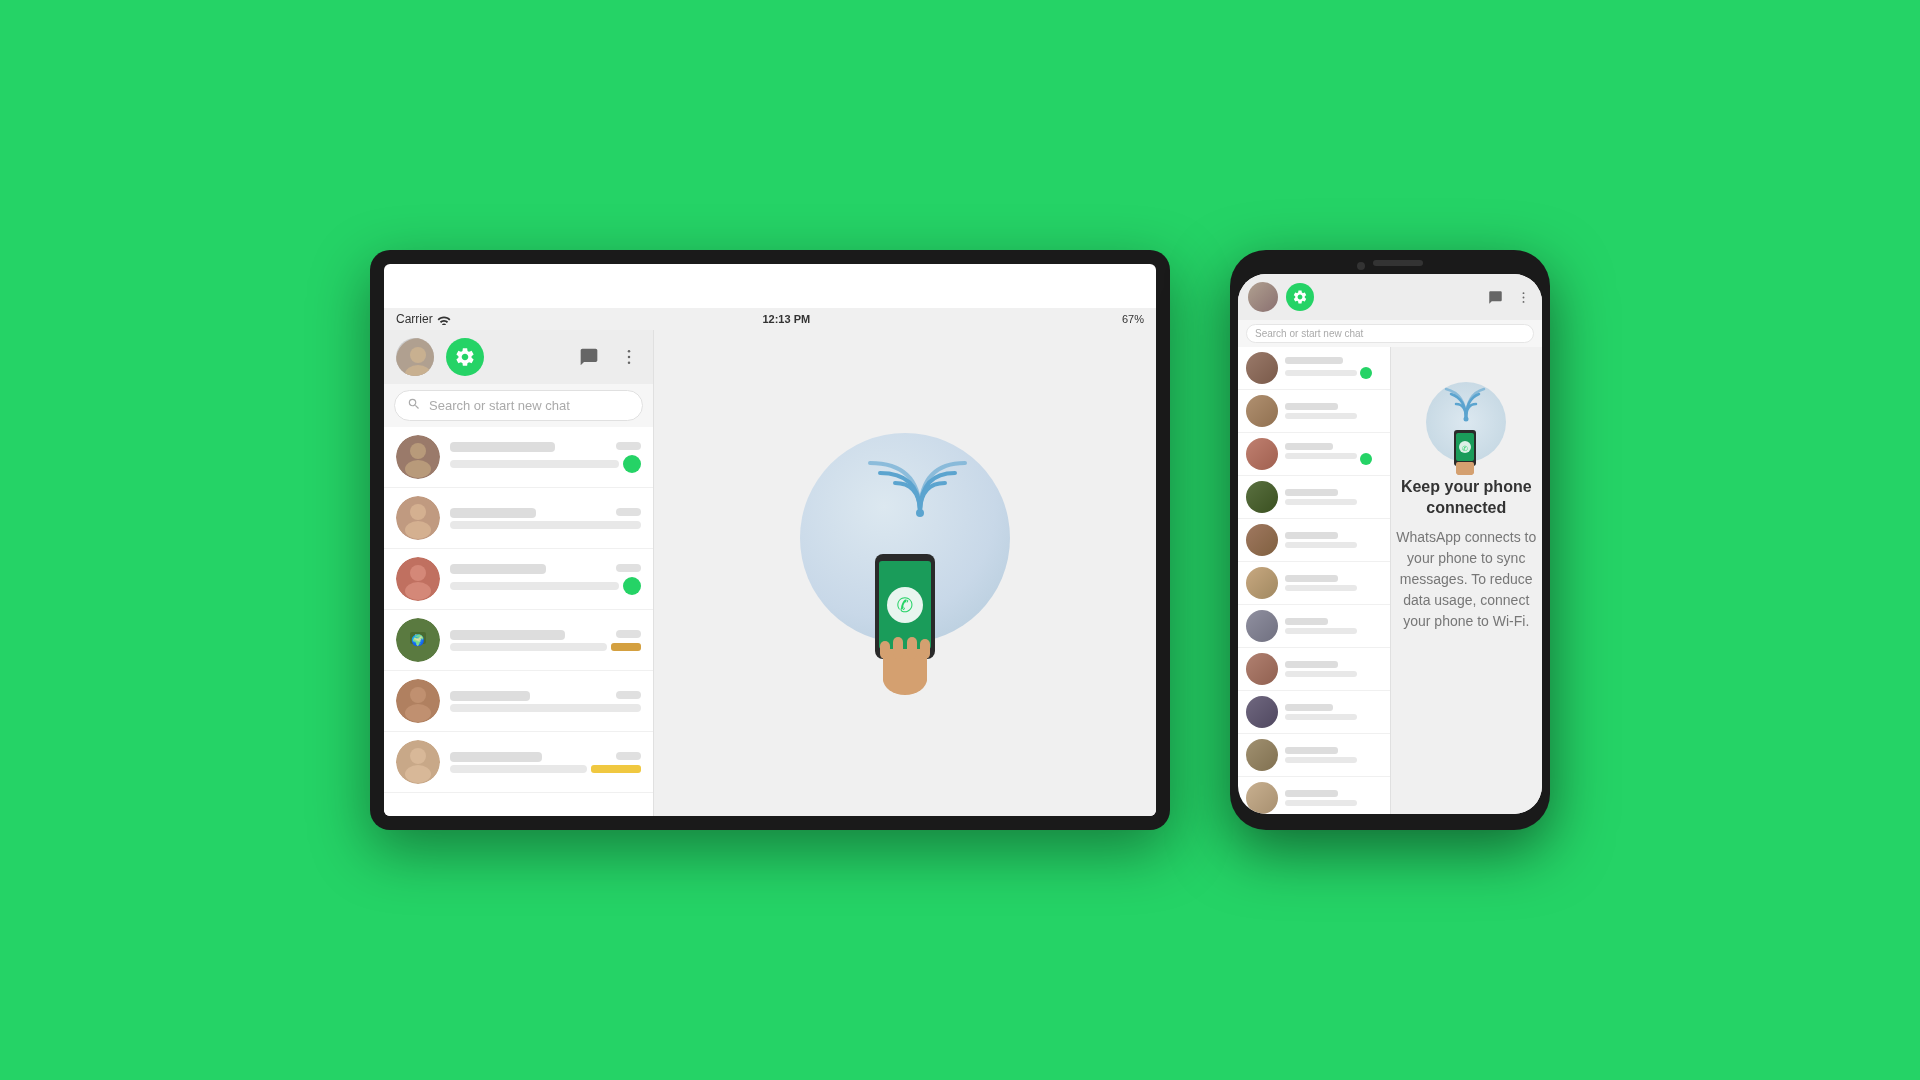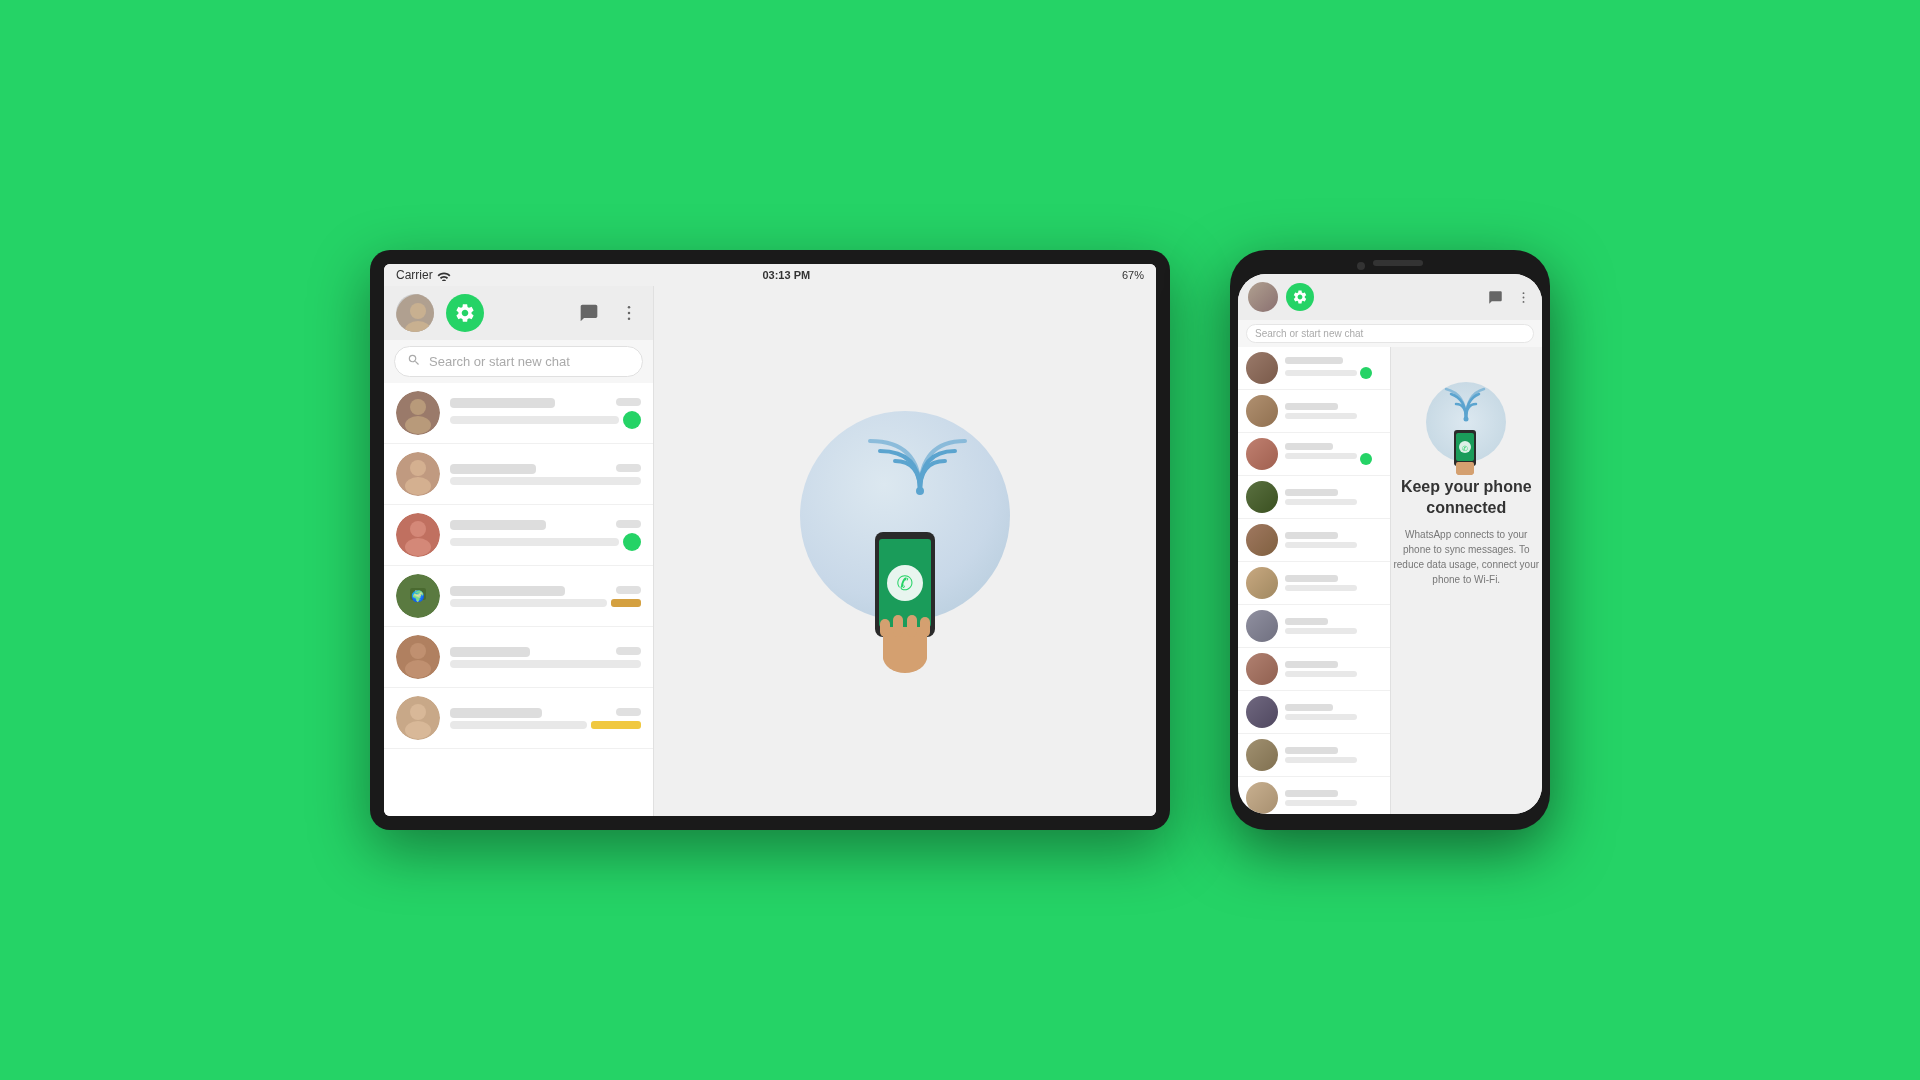--- a/index.html
+++ b/index.html
@@ -49,20 +49,21 @@
     .tablet-status-bar {
       background: #f0f0f0;
       padding: 0 12px;
       display: flex;
       align-items: center;
       justify-content: space-between;
       font-size: 12px;
       color: #333;
       height: 22px;
       flex-shrink: 0;
+      margin-top: 44px;
     }
 
     .tablet-status-left {
       display: flex;
       align-items: center;
       gap: 4px;
     }
 
     .tablet-status-center {
       font-weight: 600;
@@ -397,21 +398,21 @@
     .keep-connected-title {
       font-size: 16px;
       font-weight: 600;
       color: #333;
       text-align: center;
       margin-bottom: 8px;
       line-height: 1.3;
     }
 
     .keep-connected-desc {
-      font-size: 10px;
+      font-size: 14px;
       color: #777;
       text-align: center;
       max-width: 160px;
       line-height: 1.5;
     }
 
     
     ::-webkit-scrollbar { width: 0; }
   </style>
 </head>
@@ -422,21 +423,21 @@
   <div class="tablet">
     <div class="tablet-screen">
 
       <div class="tablet-status-bar">
         <div class="tablet-status-left">
           <span>Carrier</span>
           <svg width="14" height="11" viewBox="0 0 24 18">
             <path d="M12 4C7.6 4 3.7 5.8 1 8.7l2.2 2.2C5.4 8.4 8.5 7 12 7s6.6 1.4 8.8 3.9L23 8.7C20.3 5.8 16.4 4 12 4zm0 6c-2.8 0-5.3 1.2-7.1 3l2.2 2.2C8.4 13.8 10.1 13 12 13s3.6.8 4.9 2.2l2.2-2.2C17.3 11.2 14.8 10 12 10zm0 6c-1.4 0-2.6.6-3.5 1.5L12 21l3.5-3.5C14.6 16.6 13.4 16 12 16z" fill="#333"></path>
           </svg>
         </div>
-        <div class="tablet-status-center">03:13 PM</div>
+        <div class="tablet-status-center">12:13 PM</div>
         <div class="tablet-status-right">67%</div>
       </div>
 
       <div class="tablet-content">
 
         <div class="sidebar">
 
           <div class="sidebar-header">
             <div class="avatar-circle">
               <svg viewBox="0 0 44 44" width="44" height="44">

